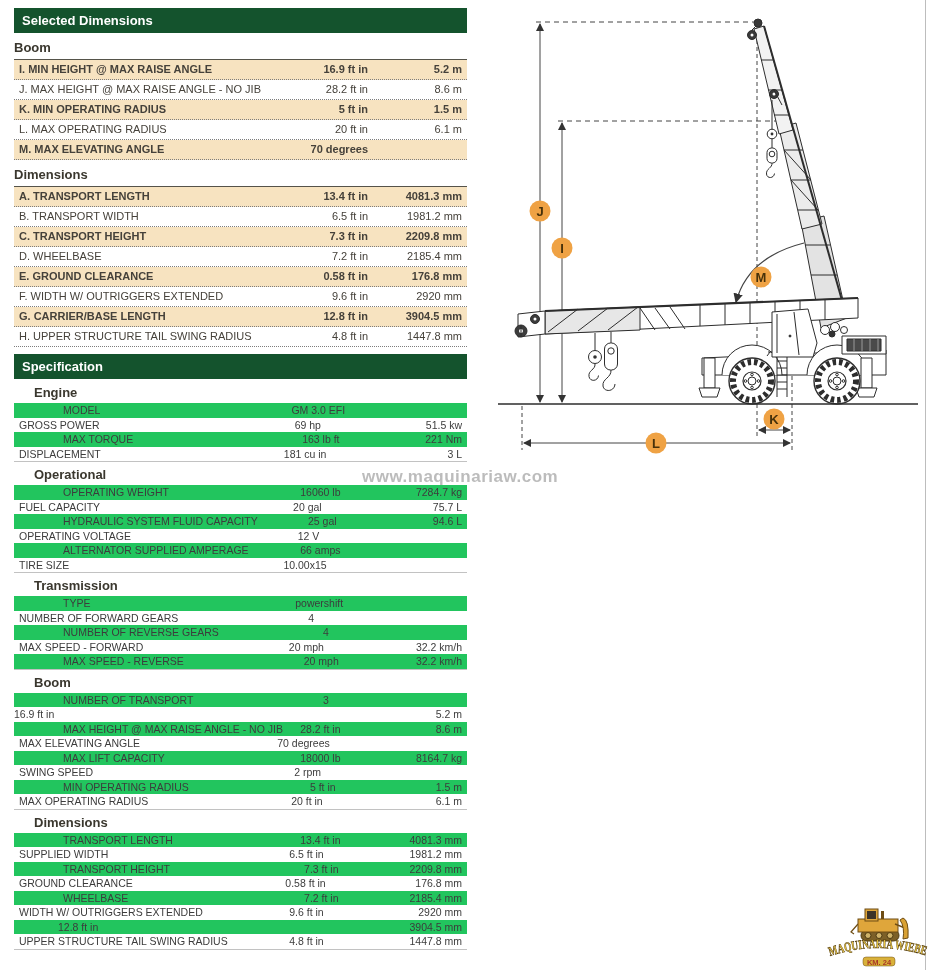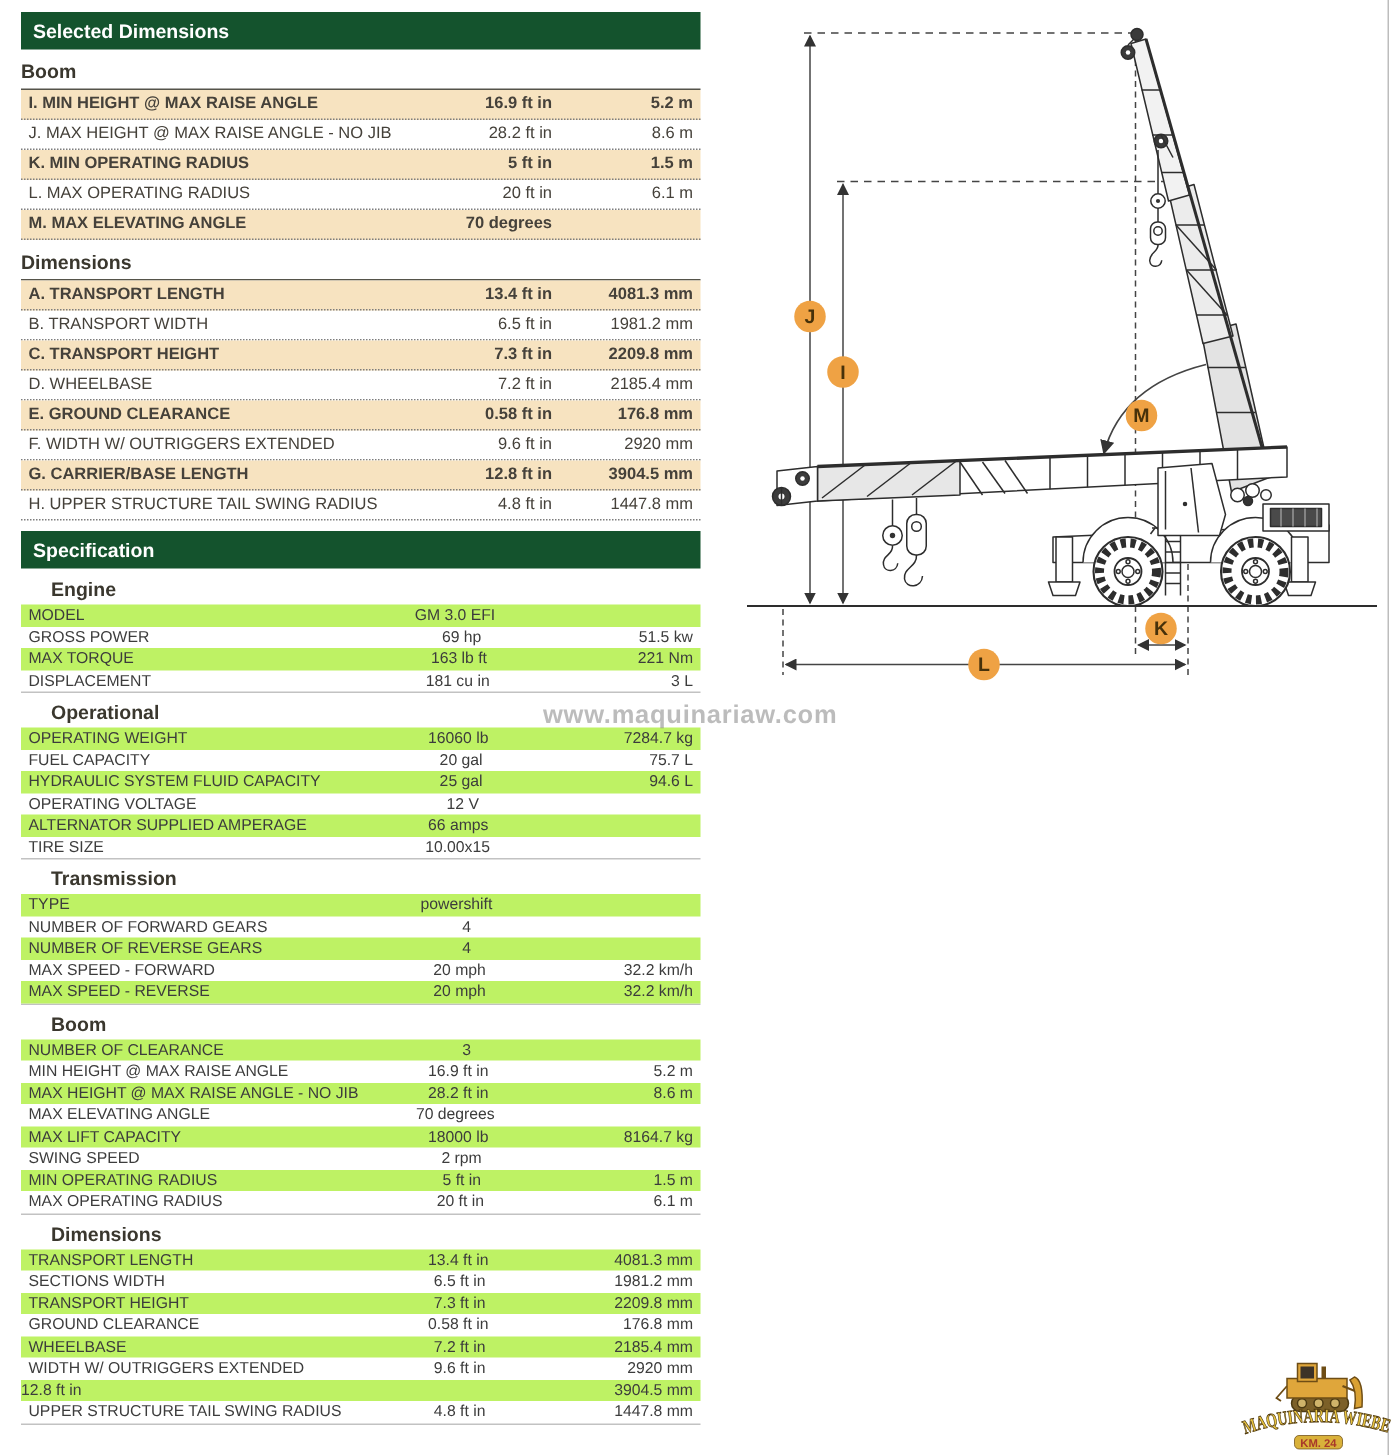--- a/index.html
+++ b/index.html
@@ -16,21 +16,21 @@
   .tbl{width:453px;}
   .tbl-tan{border-top:1px solid #55534a;}
   .tbl-tan .row{display:flex;height:20px;line-height:19px;box-sizing:border-box;
        border-bottom:1px dotted #7d7d7d;font-size:11px;color:#45413a;}
   .tbl-tan .row-shaded{background:#f7e3c0;font-weight:bold;}
   .tbl-tan .cell-label{flex:1;padding-left:5px;white-space:nowrap;overflow:hidden;}
   .tbl-tan .cell-imperial{width:75px;text-align:right;white-space:nowrap;}
   .tbl-tan .cell-metric{width:94px;text-align:right;padding-right:5px;white-space:nowrap;}
   .tbl-gray{border-bottom:1px solid #c2c2c2;}
   .tbl-gray .row{display:flex;height:14.5px;line-height:14.5px;font-size:10.5px;color:#3c3c3c;}
-  .tbl-gray .row-shaded{background:#bef264;}
+  .tbl-gray .row-shaded{background:#22c55e;padding-left:44px;}
   .tbl-gray .cell-label{width:293px;padding-left:5px;white-space:nowrap;overflow:hidden;}
   .tbl-gray .cell-imperial{flex:1;text-align:left;white-space:nowrap;}
   .tbl-gray .cell-metric{width:150px;text-align:right;padding-right:5px;white-space:nowrap;}
   .watermark{position:absolute;left:362px;top:467px;font-size:17px;font-weight:bold;
        letter-spacing:.5px;color:rgba(122,122,122,.5);pointer-events:none;z-index:5;}
   .right-border{position:absolute;left:925px;top:0;width:1px;height:970px;background:#bdbdbd;}
   .diagram{position:absolute;left:490px;top:0;width:441px;height:470px;}
   .logo{position:absolute;left:827px;top:902px;width:104px;height:68px;}
 </style>
 </head>
@@ -200,26 +200,25 @@
           </div>
           <div class="row row-shaded">
             <div class="cell cell-label">MAX SPEED - REVERSE</div>
             <div class="cell cell-imperial">20 mph</div>
             <div class="cell cell-metric">32.2 km/h</div>
           </div>
         </div>
         <div class="sec-heading">Boom</div>
         <div class="tbl tbl-gray">
           <div class="row row-shaded">
-            <div class="cell cell-label">NUMBER OF CLEARANCE</div>
+            <div class="cell cell-label">NUMBER OF TRANSPORT</div>
             <div class="cell cell-imperial">3</div>
             <div class="cell cell-metric"></div>
           </div>
           <div class="row row-plain">
-            <div class="cell cell-label">MIN HEIGHT @ MAX RAISE ANGLE</div>
             <div class="cell cell-imperial">16.9 ft in</div>
             <div class="cell cell-metric">5.2 m</div>
           </div>
           <div class="row row-shaded">
             <div class="cell cell-label">MAX HEIGHT @ MAX RAISE ANGLE - NO JIB</div>
             <div class="cell cell-imperial">28.2 ft in</div>
             <div class="cell cell-metric">8.6 m</div>
           </div>
           <div class="row row-plain">
             <div class="cell cell-label">MAX ELEVATING ANGLE</div>
@@ -248,21 +247,21 @@
           </div>
         </div>
         <div class="sec-heading">Dimensions</div>
         <div class="tbl tbl-gray">
           <div class="row row-shaded">
             <div class="cell cell-label">TRANSPORT LENGTH</div>
             <div class="cell cell-imperial">13.4 ft in</div>
             <div class="cell cell-metric">4081.3 mm</div>
           </div>
           <div class="row row-plain">
-            <div class="cell cell-label">SECTIONS WIDTH</div>
+            <div class="cell cell-label">SUPPLIED WIDTH</div>
             <div class="cell cell-imperial">6.5 ft in</div>
             <div class="cell cell-metric">1981.2 mm</div>
           </div>
           <div class="row row-shaded">
             <div class="cell cell-label">TRANSPORT HEIGHT</div>
             <div class="cell cell-imperial">7.3 ft in</div>
             <div class="cell cell-metric">2209.8 mm</div>
           </div>
           <div class="row row-plain">
             <div class="cell cell-label">GROUND CLEARANCE</div>

